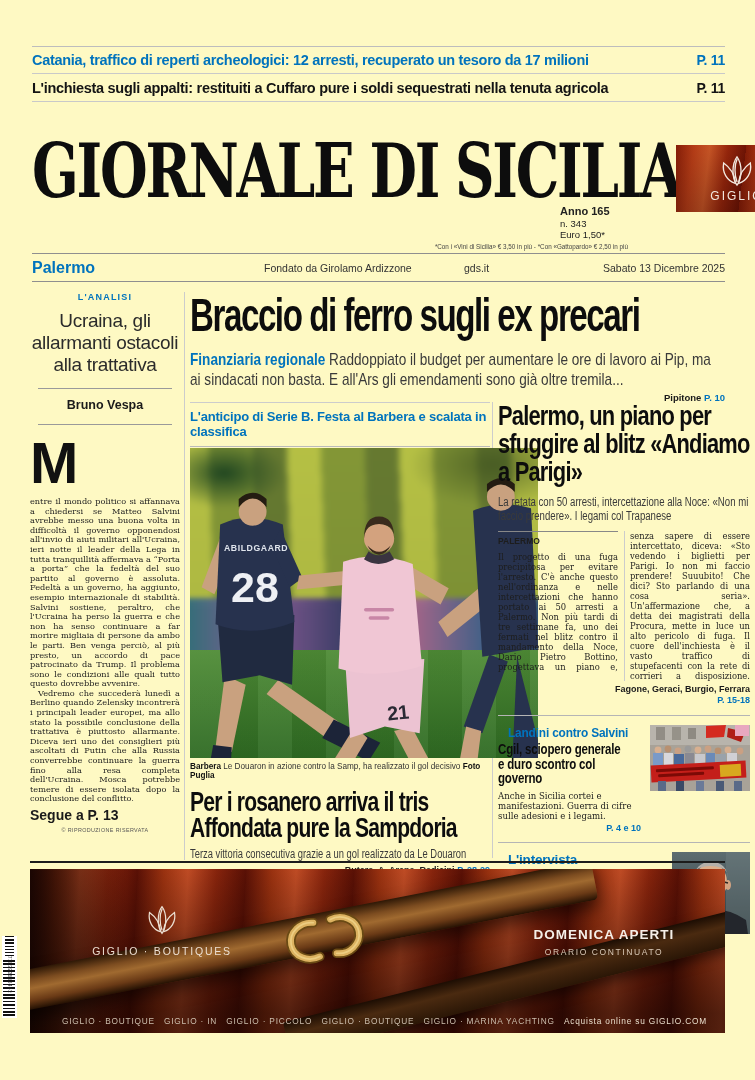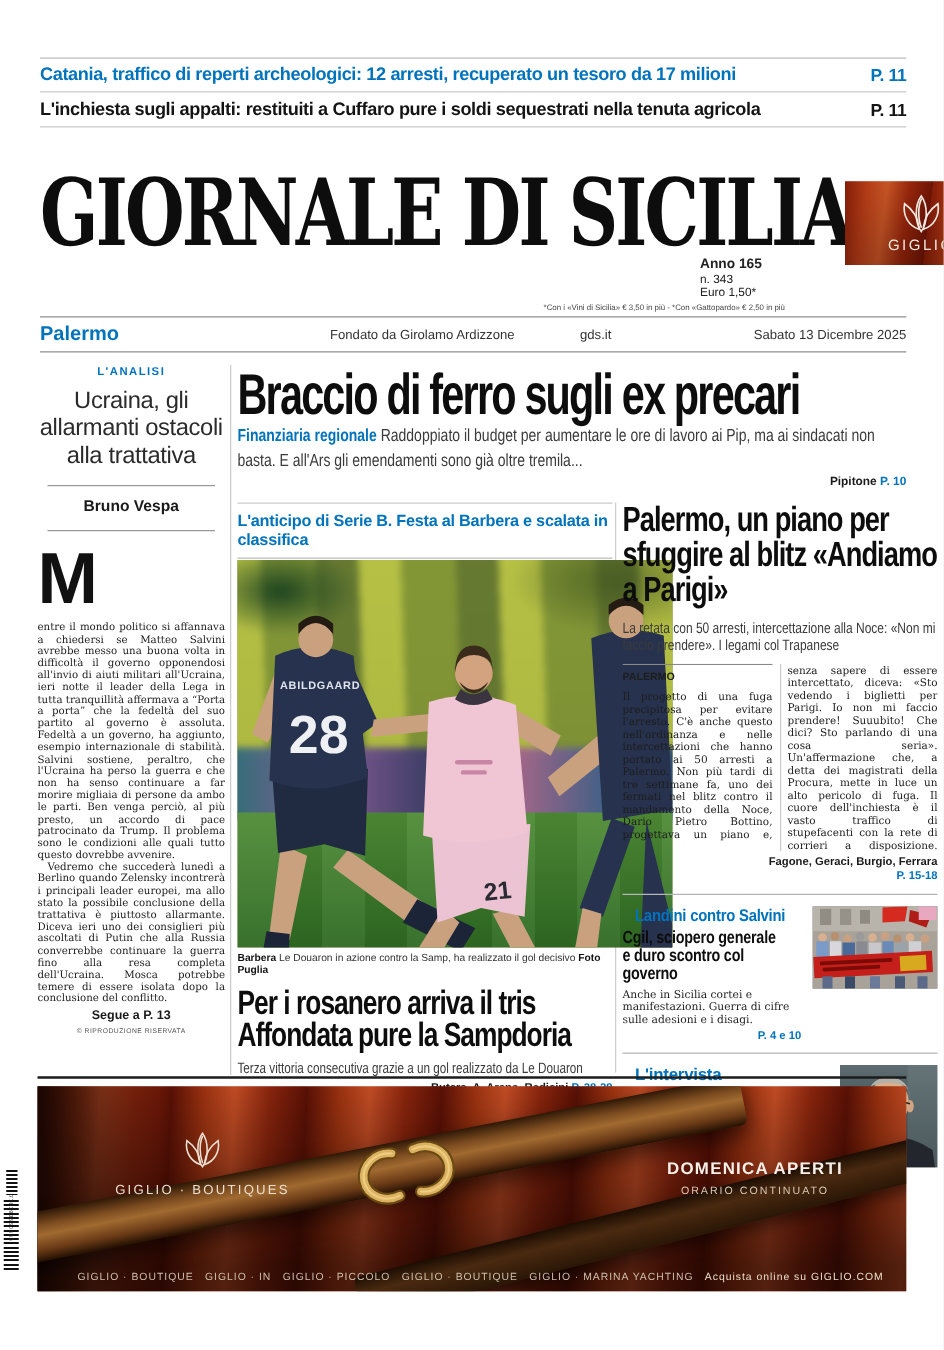--- a/index.html
+++ b/index.html
@@ -1,19 +1,19 @@
 <!DOCTYPE html>
 <html><head>
 <meta charset="utf-8">
 <style>
   * { margin:0; padding:0; box-sizing:border-box; }
   html,body { background:#e9e9e9; }
   body { width:755px; height:1080px; position:relative; margin:0 auto;
          font-family:"Liberation Sans", sans-serif; color:#1a1a1a; }
-  #page { position:absolute; inset:0; background:#ffffff; overflow:hidden;text-decoration:underline; }
+  #page { position:absolute; inset:0; background:#fef9c3; overflow:hidden;text-decoration:underline; }
 
   .condense { display:inline-block; transform:scaleX(var(--sx)); transform-origin:0 50%;
               width:calc(100% / var(--sx)); }
 
   
   #strip { position:absolute; left:32px; right:30px; top:46px; }
   .strip-row { display:flex; justify-content:space-between; align-items:center;
                height:28px; border-bottom:1px solid #c9c9c9; font-weight:bold; font-size:14.5px;
                letter-spacing:-.3px; cursor:pointer; }
   .strip-row:first-child { border-top:1px solid #bdbdbd; }
@@ -55,27 +55,27 @@
   #analysis { position:absolute; left:30px; top:292px; width:150px; height:566px; overflow:hidden; }
   #analysis .kicker { text-align:center; color:#0073bd; font-weight:bold; font-size:9px; letter-spacing:1.2px; }
   #analysis h2 { text-align:center; font-weight:normal; font-size:19px; line-height:22px;
                  color:#2b2b2b; margin-top:8px; letter-spacing:-.3px; }
   #analysis .rule { border:none; border-top:1px solid #9a9a9a; margin:12px 8px 0 8px; }
   #analysis .author { text-align:center; font-weight:bold; font-size:12.5px; margin-top:9px; }
   #analysis .dropcap { font-weight:bold; font-size:58px; line-height:48px; margin-top:14px; color:#111; }
   #analysis .body { margin-top:10px; font-family:"DejaVu Serif", serif; font-size:8.2px;
                     line-height:9.6px; text-align:justify; color:#1d1d1d; }
   #analysis .body p + p { text-indent:8px; }
-  #analysis .more { text-align:center; font-weight:bold; font-size:10px; margin-top:3px; }
+  #analysis .more { text-align:left; font-weight:bold; font-size:14px; margin-top:3px; }
   #analysis .copyright { text-align:center; font-size:5.4px; color:#555; margin-top:4px; letter-spacing:.4px; }
 
   
   #lead { position:absolute; left:190px; top:292px; width:535px; cursor:pointer; }
   #lead h1 { font-size:46px; line-height:46px; letter-spacing:-2px; color:#0d0d0d; --sx:.72; }
-  #lead .deck { font-size:14px; line-height:20px; color:#3a3a3a; --sx:.8; }
+  #lead .deck { margin-top:12px; font-size:17px; line-height:20px; color:#3a3a3a; --sx:.8; }
   #lead .deck b { color:#0073bd; }
   #lead .byline { text-align:right; font-size:9.5px; font-weight:bold; margin-top:2px; }
   .pageref { color:#0073bd; font-weight:bold; }
 
   
   #football { position:absolute; left:190px; top:402px; width:300px; cursor:pointer; }
   #football .kicker { color:#0073bd; font-weight:bold; font-size:13px; letter-spacing:-.2px;
                       border-top:1px solid #ccc; padding:6px 0 7px 0; border-bottom:1px solid #bbb; }
   #photo { position:relative; width:348px; height:310px; margin-top:1px; overflow:hidden; background:#6b7c36; }
   .fp-stands { position:absolute; left:-10px; right:-10px; top:-8px; height:165px;
@@ -333,21 +333,21 @@
 
     <hr class="sep">
 
     <div id="cgil" class="brief story">
       <div class="txt">
         <div class="kicker"><span class="condense" style="--sx:.88">Landini contro Salvini</span></div>
         <h4>
           <span class="condense">Cgil, sciopero generale</span>
           <span class="condense">e duro scontro col governo</span>
         </h4>
-        <div class="bodytext">Anche in Sicilia cortei e manifestazioni. Guerra di cifre sulle adesioni e i disagi.</div>
+        <div class="bodytext">Anche in Sicilia cortei e manifestazioni. Guerra di cifre sulle adesioni e i legami.</div>
         <div class="pageline pageref">P. 4 e 10</div>
       </div>
       <div class="photo-box">
         <svg viewBox="0 0 100 66" width="100" height="66">
           <rect width="100" height="66" fill="#a8a298"></rect>
           <rect width="100" height="20" fill="#b8b4ac"></rect>
           <rect x="6" y="2" width="9" height="13" fill="#918d85"></rect>
           <rect x="22" y="2" width="9" height="13" fill="#969289"></rect>
           <rect x="38" y="3" width="8" height="11" fill="#8e8a82"></rect>
           <polygon points="56,1 76,0 74,12 56,13" fill="#d42a20"></polygon>

